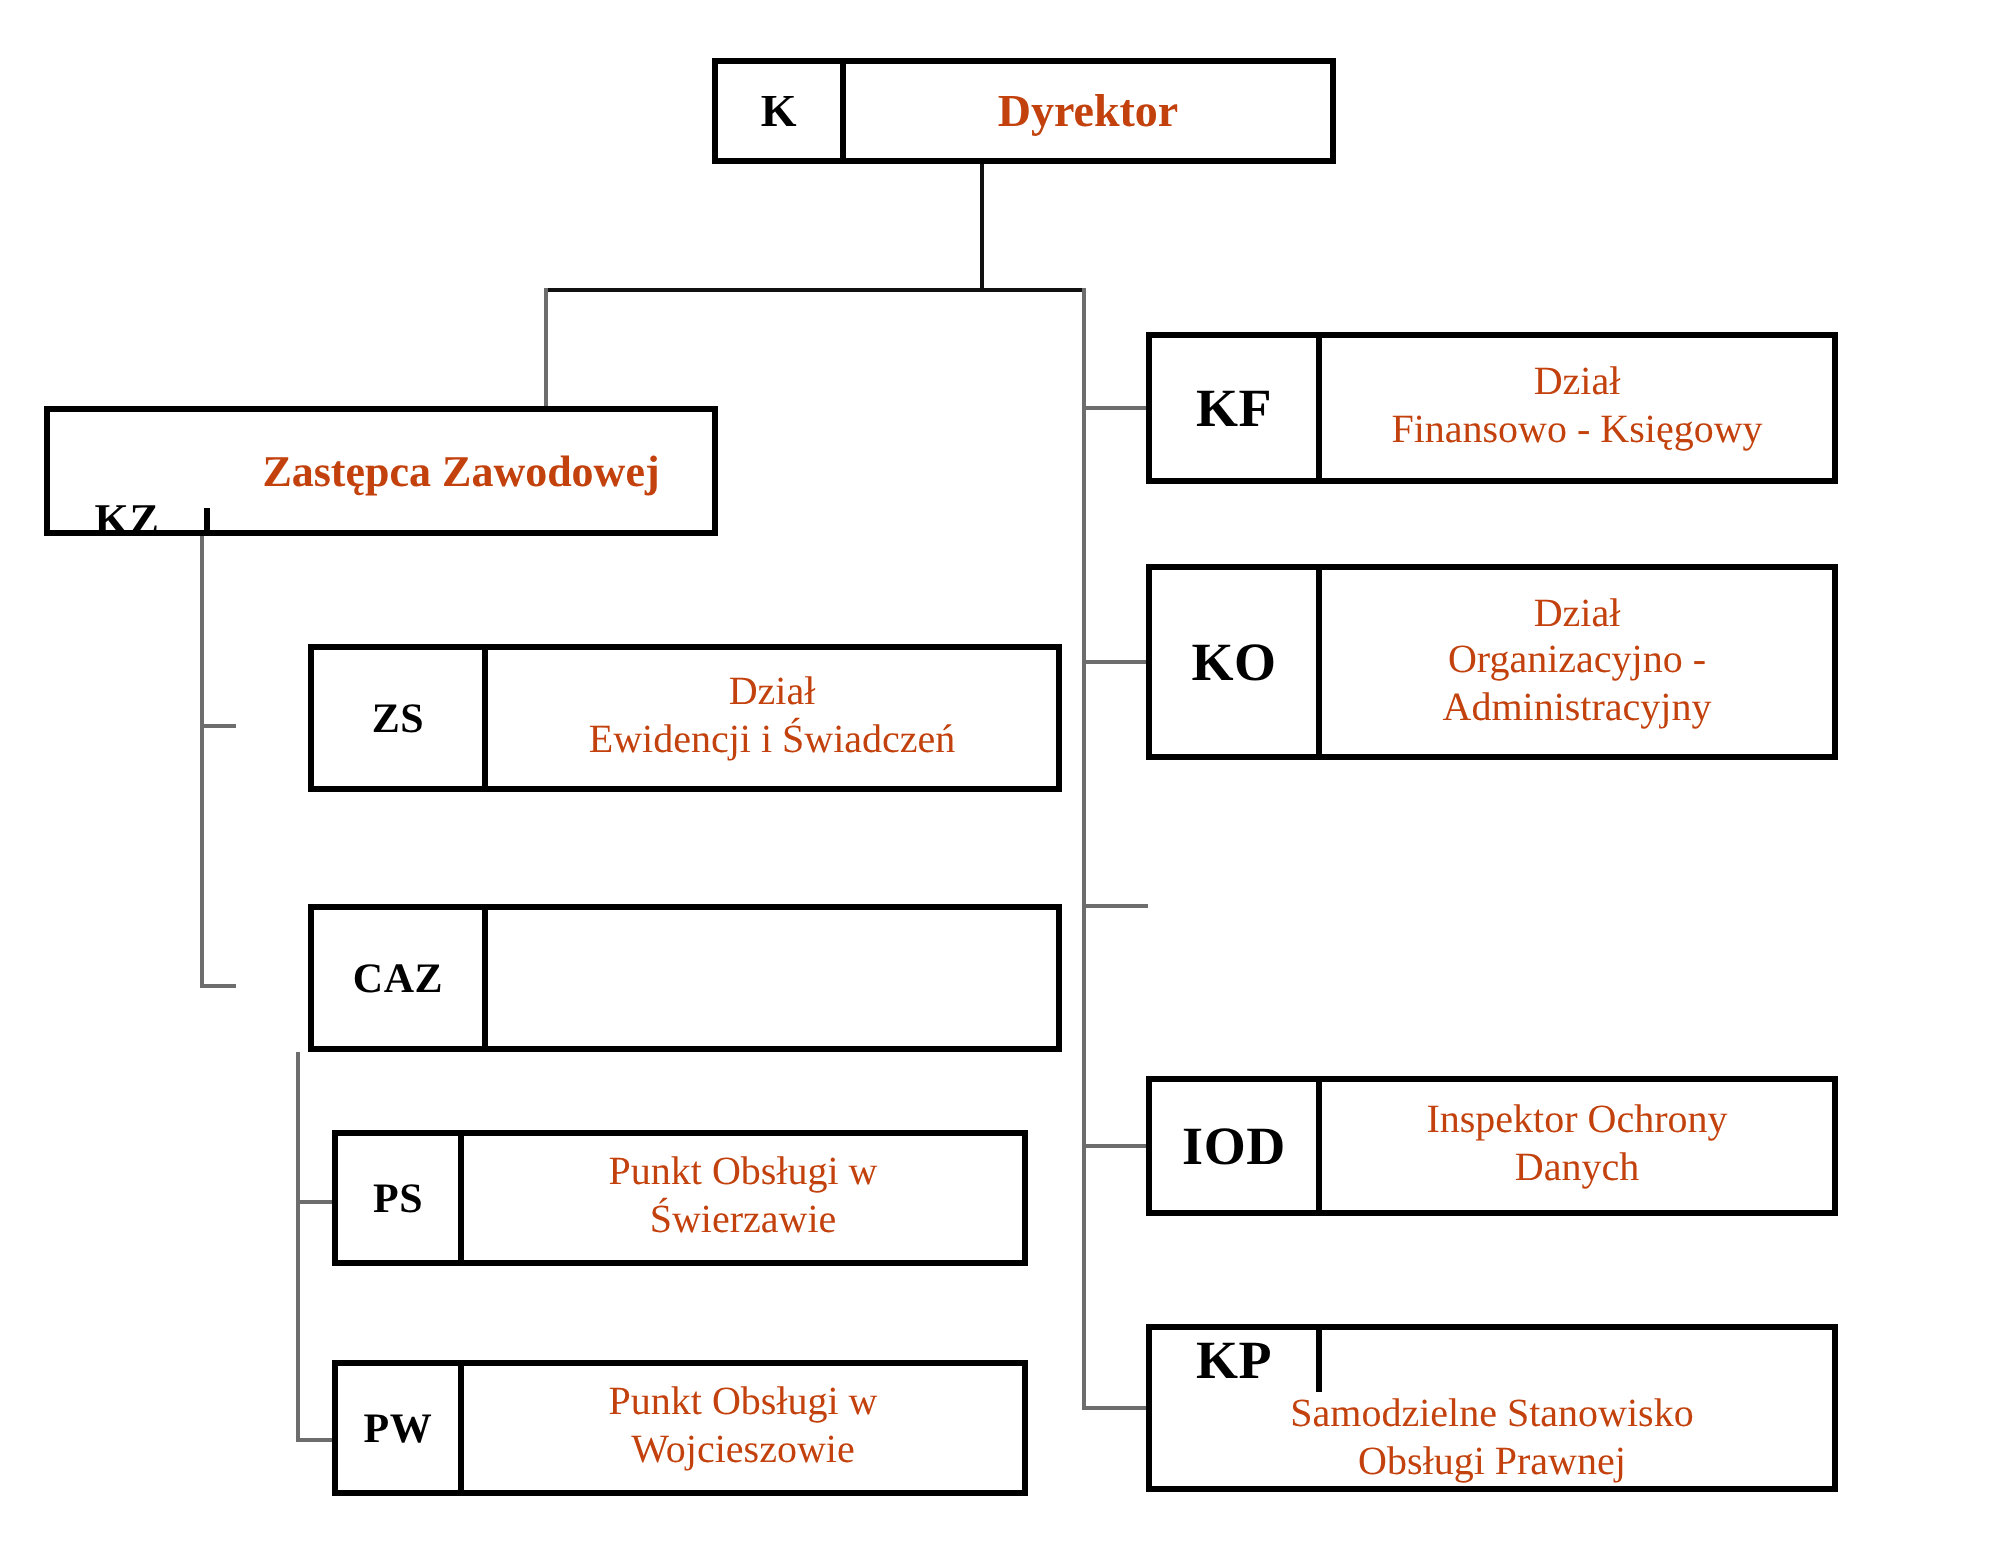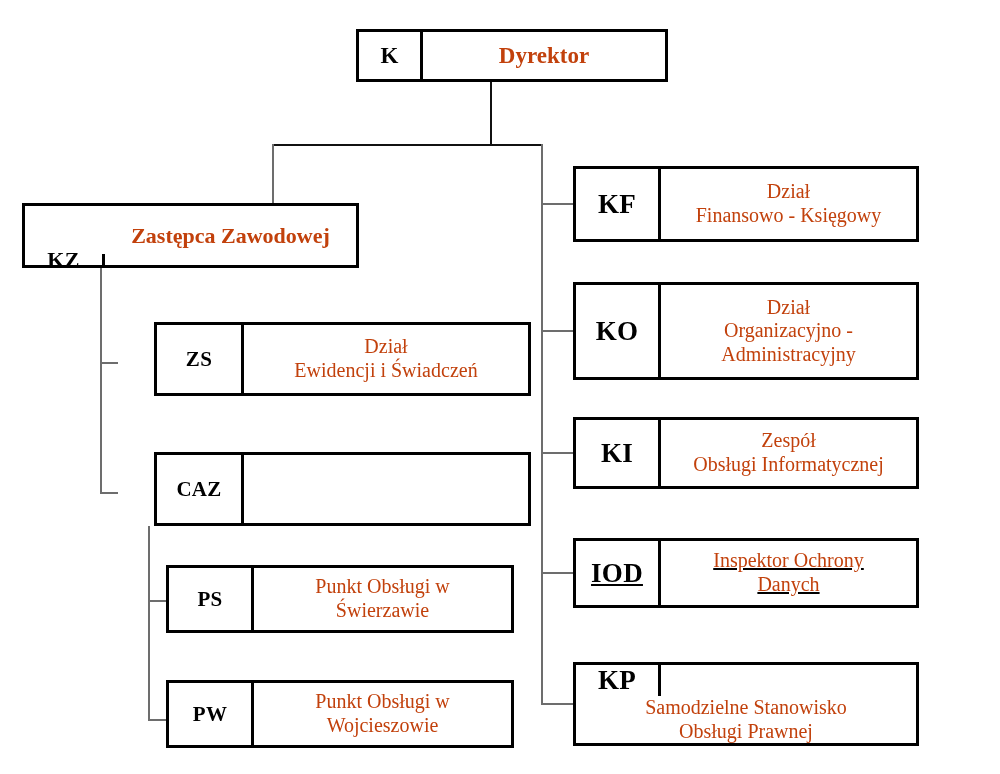--- a/index.html
+++ b/index.html
@@ -63,32 +63,32 @@
   .deputy .code { width: 80px; font-size: 22px; margin-top: 48px; }
   .deputy .title{ font-size: 22px; }
 
   .lvl2        { left: 120px; width: 377px; height: 74px; margin-left: 34px; }
   .lvl2 .code  { width: 87px; font-size: 21px; }
   .lvl2 .title { font-size: 20px; }
   .zs  { top: 322px; }
   .caz { top: 452px; }
 
   .lvl3        { left: 166px; width: 348px; height: 68px; }
-  .lvl3 .code  { width: 85px; font-size: 21px; font-family: Liberation Serif, serif; }
+  .lvl3 .code  { width: 63px; font-size: 21px; font-family: Liberation Serif, serif; }
   .lvl3 .title { font-size: 20px; }
   .ps  { top: 565px; }
   .pw  { top: 680px; }
 
   .right        { left: 573px; width: 346px; }
   .right .code  { width: 85px; font-size: 27px; }
   .right .title { font-size: 20px; }
   .kf  { top: 166px; height: 76px; }
   .ko  { top: 282px; height: 98px; }
   .ki  { top: 417px; height: 72px; }
-  .iod { top: 538px; height: 70px; text-decoration: underline; }
+  .iod { top: 538px; height: 70px; }
   .kp  { top: 662px; height: 84px; flex-direction: column; }
 
   
   .line {
     position: absolute;
     background: #6d6d6d;
     z-index: 1;
   }
   .line.v { width: 2px; }
   .line.h { height: 2px; }
@@ -159,25 +159,20 @@
 Finansowo - Księgowy</div>
   </div>
 
   <div class="node right ko">
     <div class="code">KO</div>
     <div class="title">Dział
 Organizacyjno -
 Administracyjny</div>
   </div>
 
-  <div class="node right ki">
-    <div class="code">KI</div>
-    <div class="title">Zespół
-Obsługi Informatycznej</div>
-  </div>
 
   <div class="node right iod">
     <div class="code">IOD</div>
     <div class="title">Inspektor Ochrony
 Danych</div>
   </div>
 
   <div class="node right kp">
     <div class="code">KP</div>
     <div class="title">Samodzielne Stanowisko

